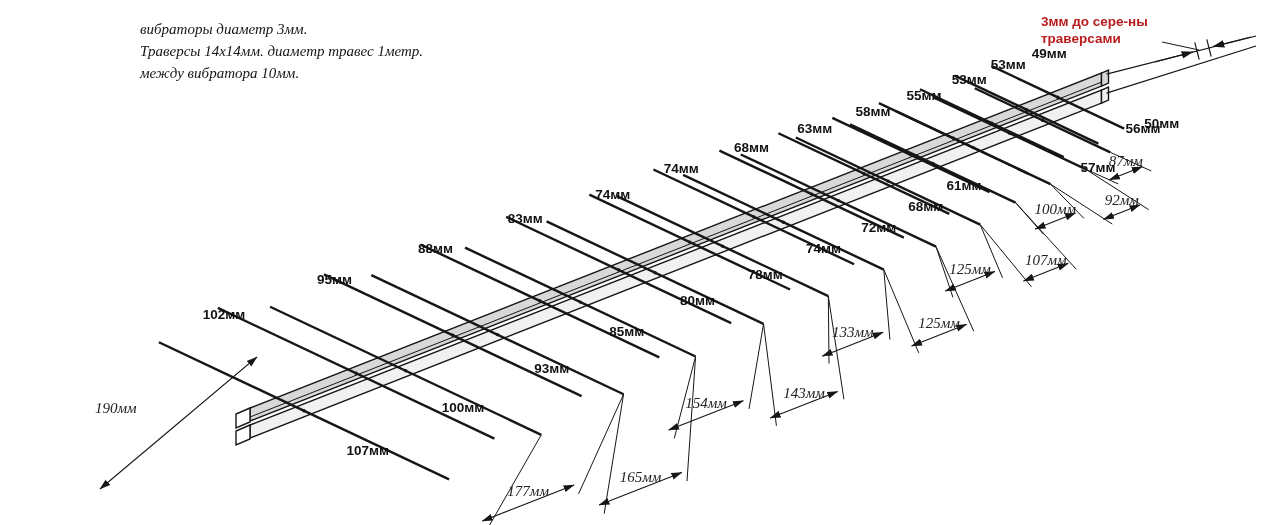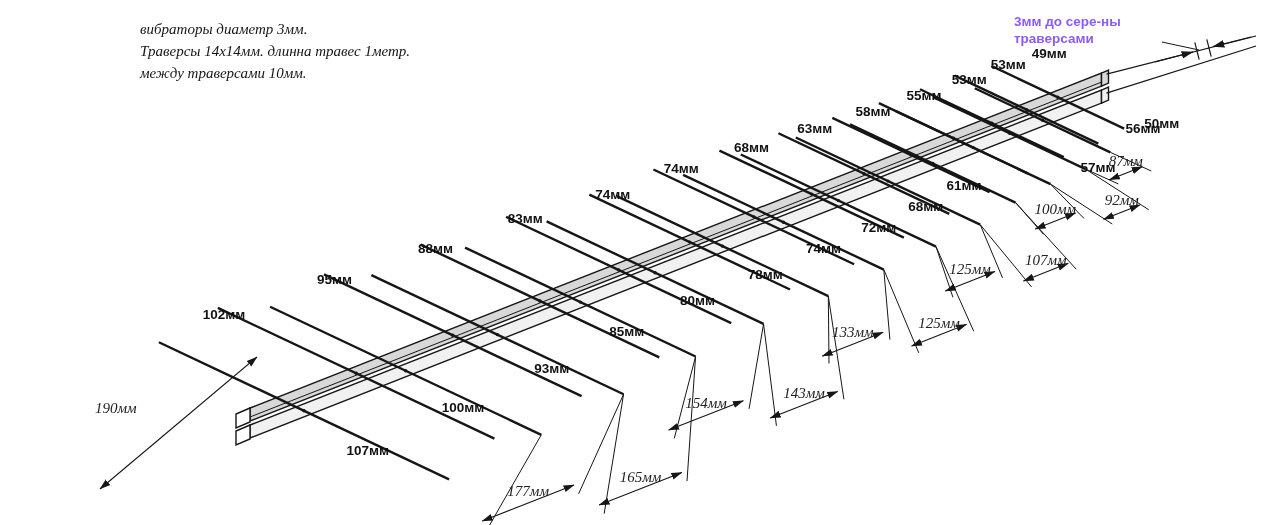--- a/index.html
+++ b/index.html
@@ -1,31 +1,31 @@
 <!DOCTYPE html>
 <html><head>
 <meta charset="utf-8">
 <style>
   html,body{margin:0;padding:0;background:#ffffff;width:1280px;height:525px;overflow:hidden;}
   .stage{position:relative;width:1280px;height:525px;font-family:"Liberation Sans",sans-serif;}
   .notes{position:absolute;left:140px;top:18px;font:italic 15px/22px "Liberation Serif",serif;color:#161616;white-space:nowrap;}
-  .callout{position:absolute;left:1014px;top:13px;font:bold 13.5px/17px "Liberation Sans",sans-serif;color:#8b5cf6;white-space:nowrap;}
+  .callout{position:absolute;left:1041px;top:13px;font:bold 13.5px/17px "Liberation Sans",sans-serif;color:#b91c1c;white-space:nowrap;}
   svg#diagram{position:absolute;left:0;top:0;}
   text.vlabel{font:bold 13.5px "Liberation Sans",sans-serif;fill:#111;}
   text.dlabel{font:italic 15px "Liberation Serif",serif;fill:#222;}
 </style>
 </head>
 <body>
 
 <div class="stage">
 
   <div class="notes">
     <div>вибраторы диаметр 3мм.</div>
-    <div>Траверсы 14х14мм. длинна травес 1метр.</div>
-    <div>между траверсами 10мм.</div>
+    <div>Траверсы 14х14мм. диаметр травес 1метр.</div>
+    <div>между вибратора 10мм.</div>
   </div>
 
   <div class="callout">
     <div>3мм до сере-ны</div>
     <div>траверсами</div>
   </div>
 
   <svg id="diagram" width="1280" height="525" viewBox="0 0 1280 525">
     <defs>
       <marker id="arr" viewBox="0 0 10 8" refX="9.5" refY="4" markerWidth="10" markerHeight="8" orient="auto-start-reverse">

